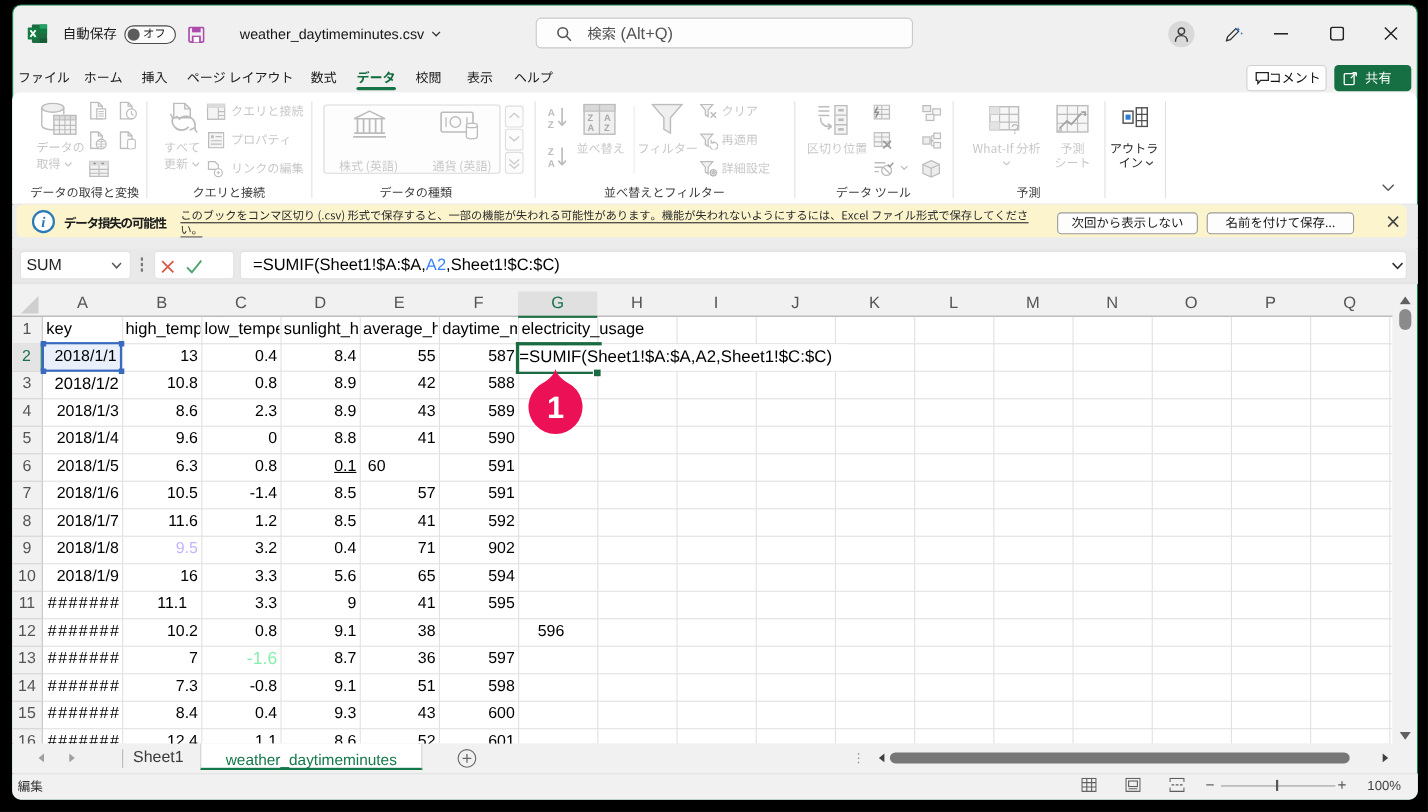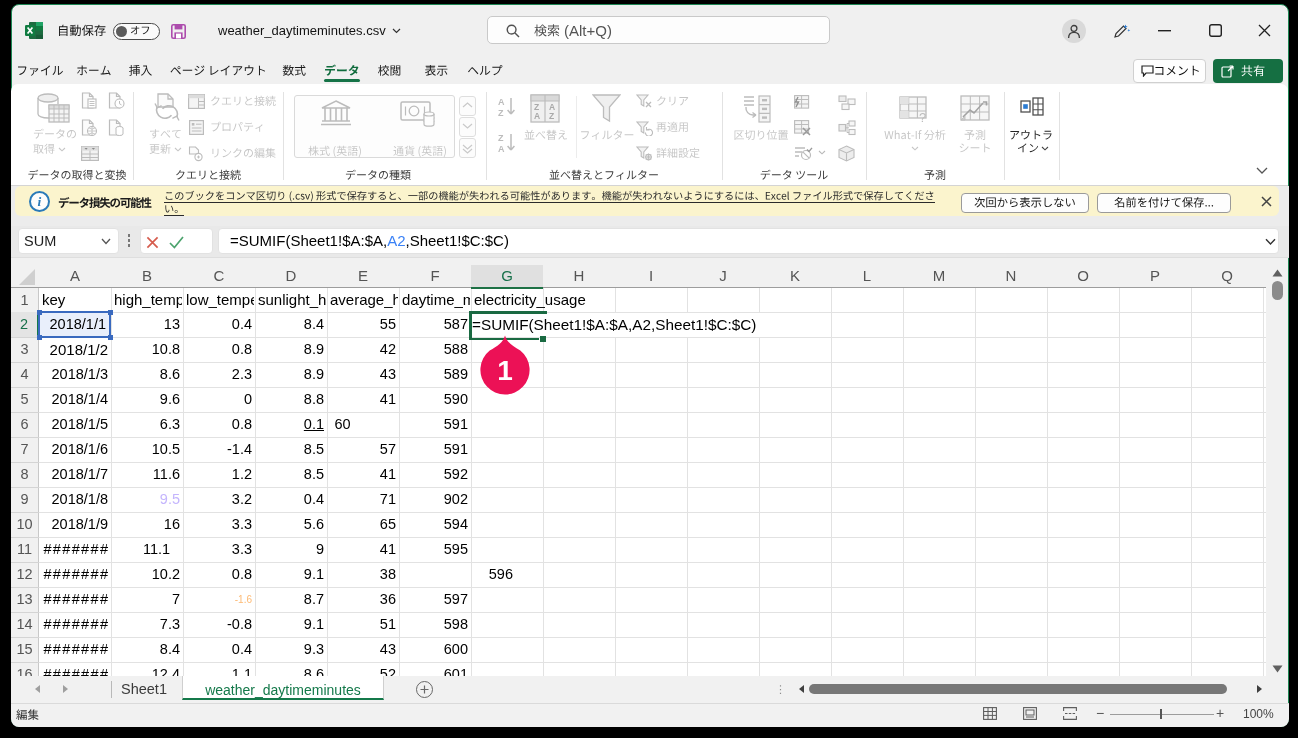--- a/index.html
+++ b/index.html
@@ -482,21 +482,21 @@
 <div class="abs" style="left:327px;top:537px;width:69px;height:25px;line-height:25px;font-size:14.5px;color:#000;text-align:right;">41</div>
 <div class="abs" style="left:399px;top:537px;width:69px;height:25px;line-height:25px;font-size:14.5px;color:#000;text-align:right;">595</div>
 <div class="abs" style="left:39px;top:562px;width:69px;height:25px;line-height:25px;font-size:14.5px;color:#000;text-align:right;"><span style="letter-spacing:1.35px;margin-right:-1.35px;">#######</span></div>
 <div class="abs" style="left:111px;top:562px;width:69px;height:25px;line-height:25px;font-size:14.5px;color:#000;text-align:right;">10.2</div>
 <div class="abs" style="left:183px;top:562px;width:69px;height:25px;line-height:25px;font-size:14.5px;color:#000;text-align:right;">0.8</div>
 <div class="abs" style="left:255px;top:562px;width:69px;height:25px;line-height:25px;font-size:14.5px;color:#000;text-align:right;">9.1</div>
 <div class="abs" style="left:327px;top:562px;width:69px;height:25px;line-height:25px;font-size:14.5px;color:#000;text-align:right;">38</div>
 <div class="abs" style="left:396px;top:562px;width:69px;height:25px;line-height:25px;font-size:14.5px;color:#000;text-align:right;margin-left:48px;">596</div>
 <div class="abs" style="left:39px;top:587px;width:69px;height:25px;line-height:25px;font-size:14.5px;color:#000;text-align:right;"><span style="letter-spacing:1.35px;margin-right:-1.35px;">#######</span></div>
 <div class="abs" style="left:111px;top:587px;width:69px;height:25px;line-height:25px;font-size:14.5px;color:#000;text-align:right;">7</div>
-<div class="abs" style="left:183px;top:587px;width:69px;height:25px;line-height:25px;font-size:10px;color:#fdba74;text-align:right;">-1.6</div>
+<div class="abs" style="left:183px;top:587px;width:69px;height:25px;line-height:25px;font-size:16px;color:#86efac;text-align:right;">-1.6</div>
 <div class="abs" style="left:255px;top:587px;width:69px;height:25px;line-height:25px;font-size:14.5px;color:#000;text-align:right;">8.7</div>
 <div class="abs" style="left:327px;top:587px;width:69px;height:25px;line-height:25px;font-size:14.5px;color:#000;text-align:right;">36</div>
 <div class="abs" style="left:399px;top:587px;width:69px;height:25px;line-height:25px;font-size:14.5px;color:#000;text-align:right;">597</div>
 <div class="abs" style="left:39px;top:612px;width:69px;height:25px;line-height:25px;font-size:14.5px;color:#000;text-align:right;"><span style="letter-spacing:1.35px;margin-right:-1.35px;">#######</span></div>
 <div class="abs" style="left:111px;top:612px;width:69px;height:25px;line-height:25px;font-size:14.5px;color:#000;text-align:right;">7.3</div>
 <div class="abs" style="left:183px;top:612px;width:69px;height:25px;line-height:25px;font-size:14.5px;color:#000;text-align:right;">-0.8</div>
 <div class="abs" style="left:255px;top:612px;width:69px;height:25px;line-height:25px;font-size:14.5px;color:#000;text-align:right;">9.1</div>
 <div class="abs" style="left:327px;top:612px;width:69px;height:25px;line-height:25px;font-size:14.5px;color:#000;text-align:right;">51</div>
 <div class="abs" style="left:399px;top:612px;width:69px;height:25px;line-height:25px;font-size:14.5px;color:#000;text-align:right;">598</div>
 <div class="abs" style="left:39px;top:637px;width:69px;height:25px;line-height:25px;font-size:14.5px;color:#000;text-align:right;"><span style="letter-spacing:1.35px;margin-right:-1.35px;">#######</span></div>

